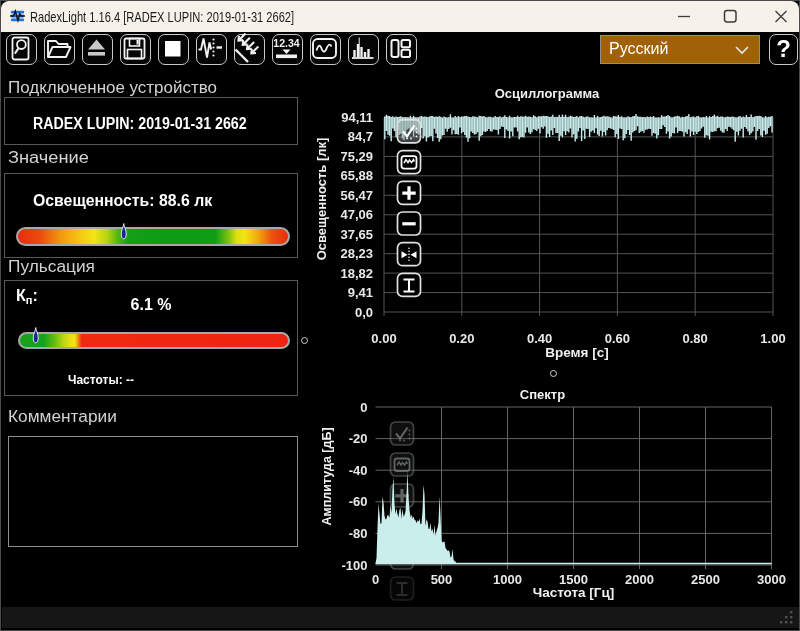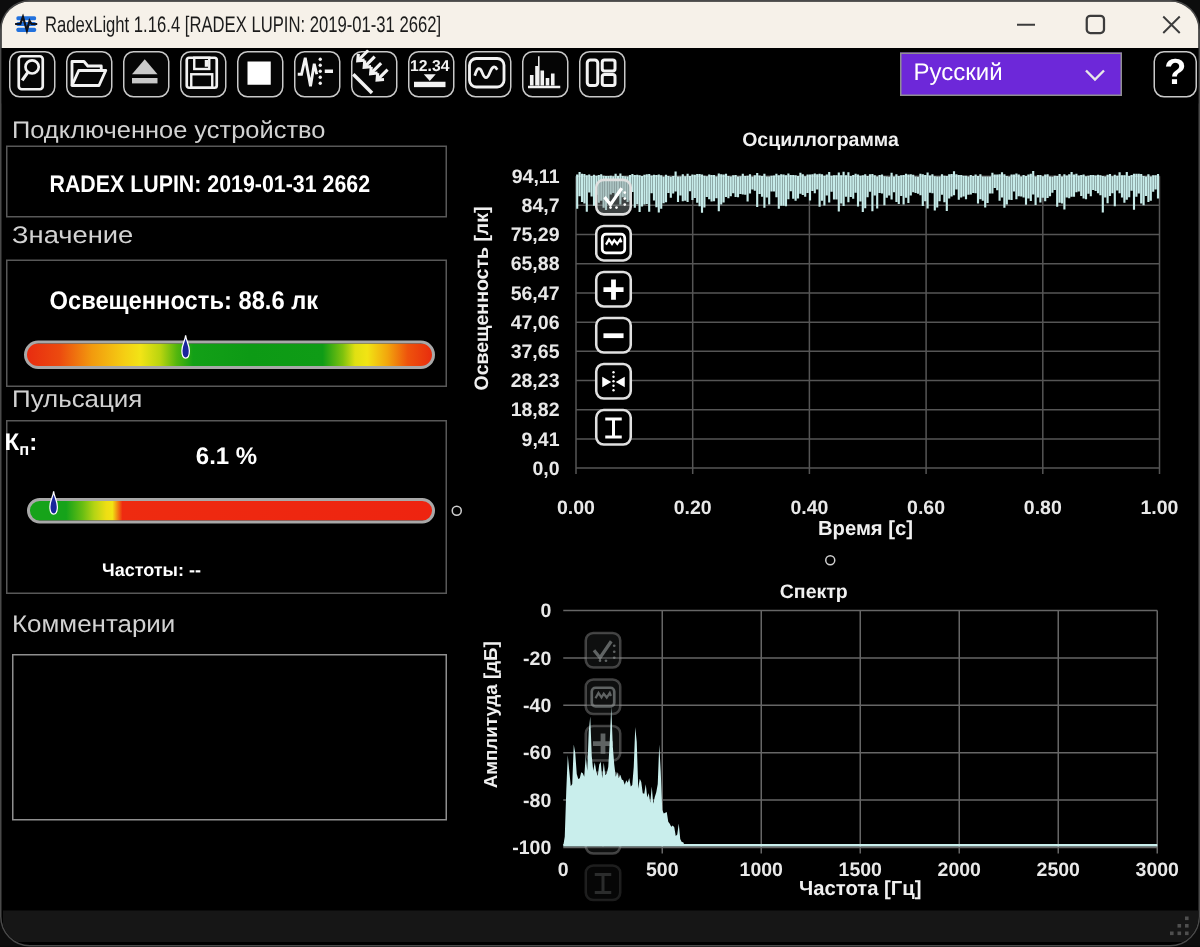--- a/index.html
+++ b/index.html
@@ -1,27 +1,27 @@
 <!DOCTYPE html>
 <html><head><meta charset="utf-8">
 <style>
 * { margin:0; padding:0; box-sizing:border-box; }
 html,body { width:800px; height:631px; background:#0d0d0d; overflow:hidden;
   font-family:"Liberation Sans", sans-serif; }
 #win { position:absolute; left:0; top:0; width:800px; height:631px; background:#000;
-  border-radius:20px; overflow:hidden; border:1px solid #4a4a4a; }
+  border-radius:0; overflow:hidden; border:1px solid #4a4a4a; }
 #titlebar { position:absolute; left:0; top:0; width:100%; height:31px; background:#f6f1e9;
   border-radius:8px 8px 0 0; }
 #title { position:absolute; left:29px; top:7px; font-size:15px; color:#1b1b1b; transform:scaleX(0.74); transform-origin:0 0; white-space:nowrap; }
 .wglyph { position:absolute; top:0; width:46px; height:30px; color:#3c3c3c; }
 #toolbar { position:absolute; left:0; top:31px; width:100%; height:37px; background:#000; }
 .tbtn { position:absolute; top:2px; width:31px; height:31px; background:#050505;
   border:1.9px solid #c9c9c9; border-radius:7px; }
 .tbtn svg { position:absolute; left:-1.9px; top:-1.9px; }
-#combo { position:absolute; left:599px; top:34px; width:148px; height:29px; background:#6d28d9;
+#combo { position:absolute; left:599px; top:34px; width:160px; height:29px; background:#a16207;
   border:1.5px solid #909090; color:#fff; font-size:16px; line-height:26px; padding-left:8px; }
 #help { position:absolute; left:768px; top:33px; width:29px; height:31px; background:#000;
   border:1.9px solid #c9c9c9; border-radius:7px; color:#fff; font-size:24px; font-weight:bold;
   text-align:center; line-height:27px; }
 .seclab { position:absolute; color:#d2d2d2; font-size:16px; }
 .box { position:absolute; border:1px solid #585858; background:#000; }
 .bwhite { color:#fff; font-weight:bold; position:absolute; }
 #bar1 { position:absolute; left:15px; top:226px; width:274px; height:19px; border-radius:9.5px;
   border:2px solid #a8a8a8;
   background:linear-gradient(90deg,#e82c10 0%,#ec4a0f 8%,#f29a0e 16%,#f5ce13 24%,#f2e416 28%,
@@ -158,21 +158,21 @@
   <div class="seclab" style="left:7px;top:147.5px;transform:scaleX(1.14);transform-origin:0 0">Значение</div>
   <div class="box" style="left:3px;top:172px;width:294px;height:85px"></div>
   <div class="bwhite" style="left:32px;top:190px;font-size:17px;transform:scaleX(0.93);transform-origin:0 0;white-space:nowrap">Освещенность: 88.6 лк</div>
   <div id="bar1"></div>
   <svg style="position:absolute;left:117.5px;top:217.5px" width="9.5" height="25" viewBox="0 0 16 28">
       <path d="M8,0.6 C8.3,6 12.2,11 12.2,18 C12.2,23.6 10.5,26.2 8,26.2 C5.5,26.2 3.8,23.6 3.8,18 C3.8,11 7.7,6 8,0.6 Z" fill="#19269c" stroke="#ffffff" stroke-width="1.4"></path>
     </svg>
 
   <div class="seclab" style="left:7px;top:257px;transform:scaleX(1.08);transform-origin:0 0">Пульсация</div>
   <div class="box" style="left:3px;top:279px;width:294px;height:116px"></div>
-  <div class="bwhite" style="left:2px;top:286px;font-size:16px">К<span style="font-size:11px;vertical-align:-3px">п</span>:</div>
+  <div class="bwhite" style="left:15px;top:286px;font-size:16px">К<span style="font-size:11px;vertical-align:-3px">п</span>:</div>
   <div class="bwhite" style="left:0px;top:295px;width:300px;text-align:center;font-size:16px">6.1&nbsp;%</div>
   <div id="bar2"></div>
   <svg style="position:absolute;left:29.5px;top:321.5px" width="9.5" height="25" viewBox="0 0 16 28">
       <path d="M8,0.6 C8.3,6 12.2,11 12.2,18 C12.2,23.6 10.5,26.2 8,26.2 C5.5,26.2 3.8,23.6 3.8,18 C3.8,11 7.7,6 8,0.6 Z" fill="#19269c" stroke="#ffffff" stroke-width="1.4"></path>
     </svg>
   <div class="bwhite" style="left:0px;top:372px;width:200px;text-align:center;font-size:12px">Частоты: --</div>
 
   <div class="seclab" style="left:7px;top:407px;transform:scaleX(1.08);transform-origin:0 0">Комментарии</div>
   <div class="box" style="left:7px;top:435px;width:290px;height:111px;border-color:#8f8f8f"></div>
 

